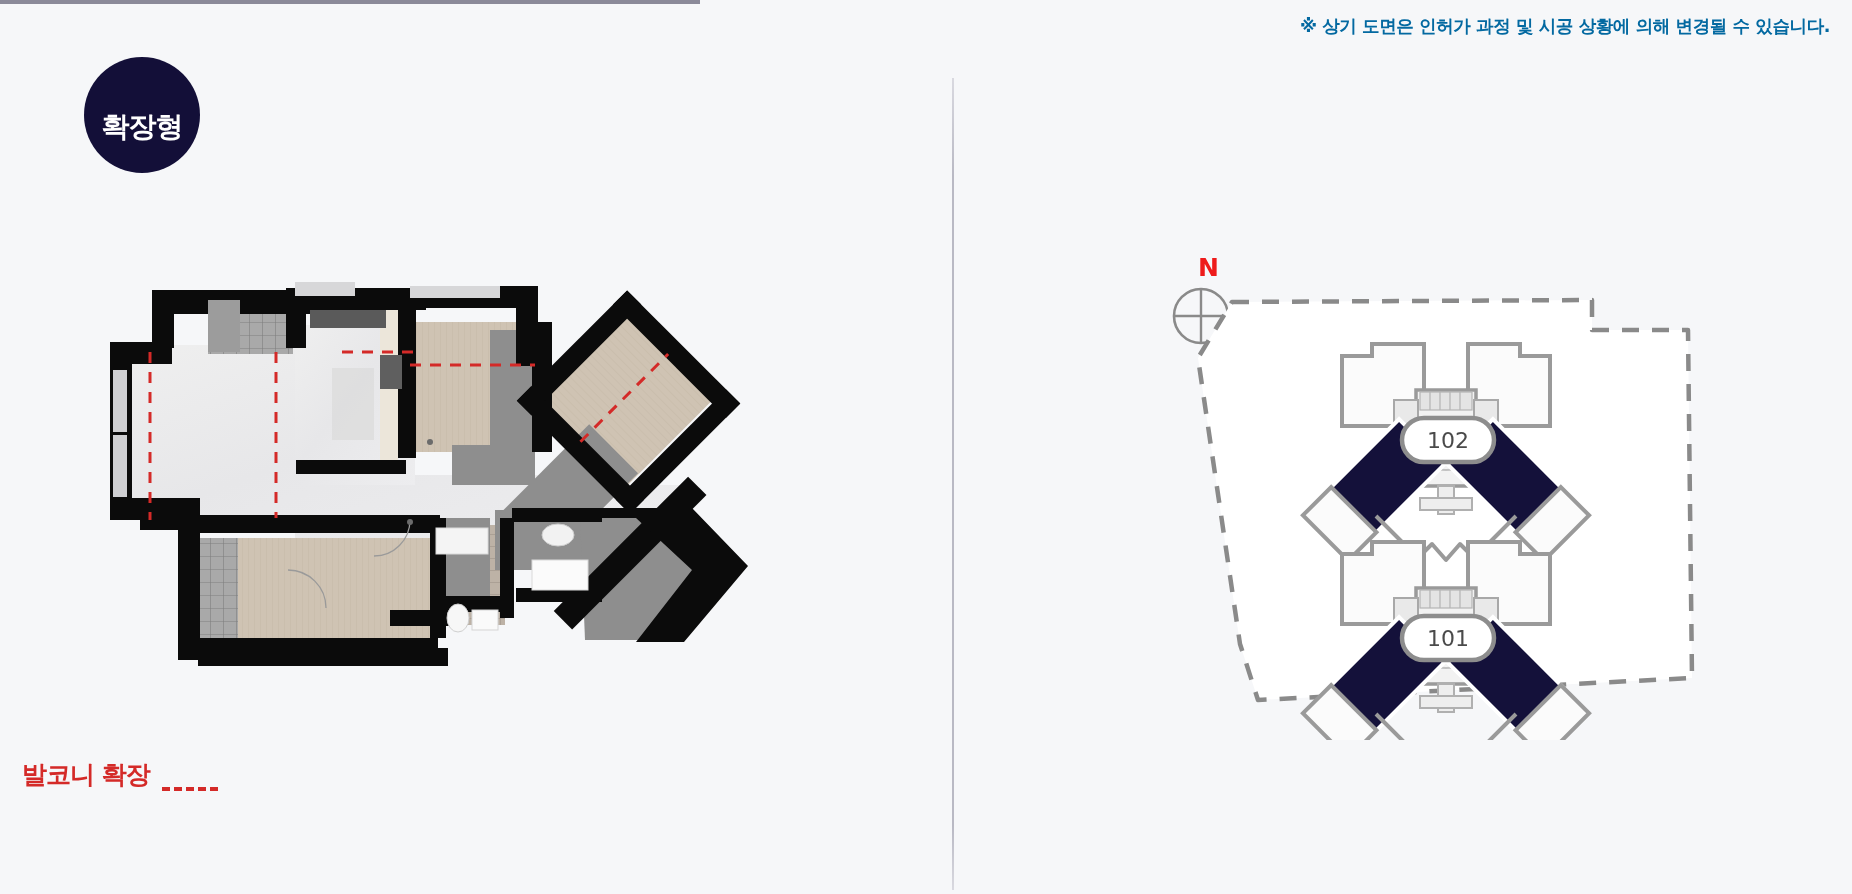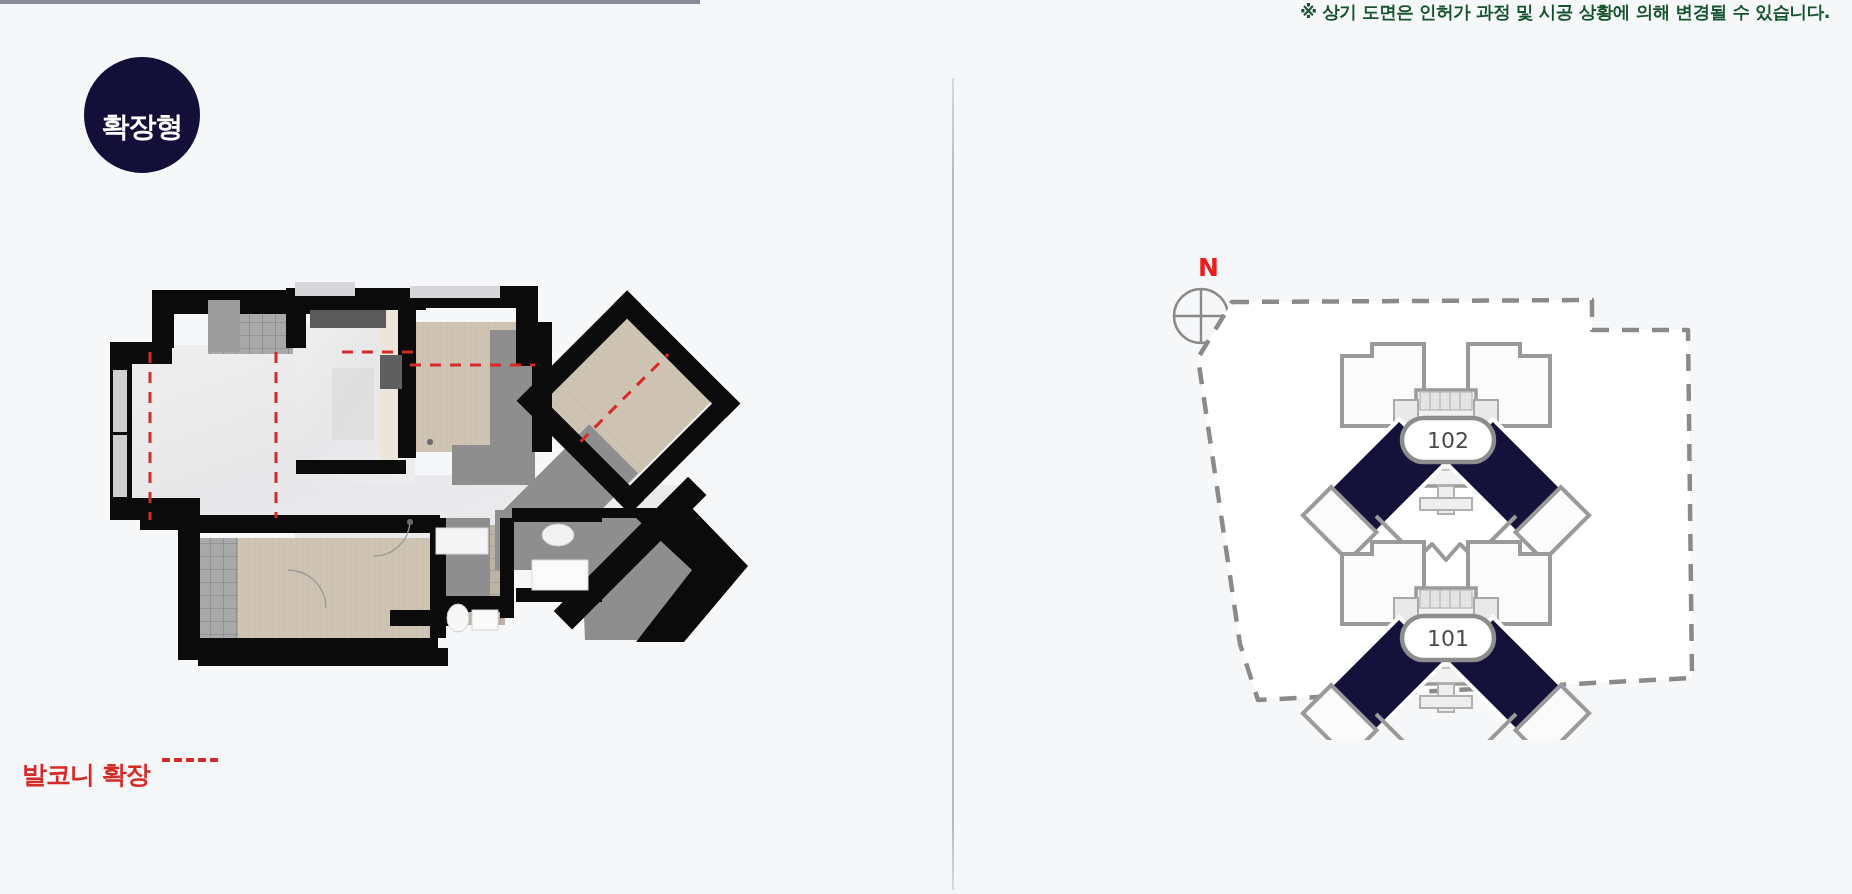--- a/index.html
+++ b/index.html
@@ -11,30 +11,30 @@
     overflow:hidden;position:relative;
   }
   .stage{position:absolute;left:0;top:0;width:1852px;height:894px;}
 
   
   #top-rule{position:absolute;left:0;top:0;width:700px;height:4px;background:#8b8a99;}
   #divider{position:absolute;left:952px;top:78px;width:2px;height:812px;
            background:linear-gradient(to bottom,#d9d9e0,#b9b9c4 12%,#b9b9c4 92%,#d9d9e0);}
 
   
-  #disclaimer{position:absolute;right:22px;top:0;font-size:17.5px;font-weight:700;
-              color:#14532d;letter-spacing:-0.4px;white-space:nowrap;}
+  #disclaimer{position:absolute;right:22px;top:14px;font-size:17.5px;font-weight:700;
+              color:#0369a1;letter-spacing:-0.4px;white-space:nowrap;}
 
   
   #badge{position:absolute;left:84px;top:57px;width:116px;height:116px;border-radius:50%;
          background:#130f38;display:flex;align-items:center;justify-content:center;}
   #badge span{color:#fff;font-size:28px;font-weight:700;letter-spacing:-1px;margin-top:24px;}
 
   
-  #legend{position:absolute;left:22px;top:758px;display:flex;align-items:flex-start;gap:12px;}
+  #legend{position:absolute;left:22px;top:758px;display:flex;align-items:flex-end;gap:12px;}
   #legend .ltext{color:#d42a28;font-size:25px;font-weight:700;letter-spacing:-1px;}
   #legend .ldash{width:56px;height:0;border-top:4px dashed #d42a28;}
 
   
   #floorplan{position:absolute;left:80px;top:270px;width:700px;height:420px;}
   #floorplan svg{display:block;}
 
   
   #siteplan{position:absolute;left:1140px;top:200px;width:620px;height:540px;text-decoration:underline;}
   #siteplan svg{display:block;}

